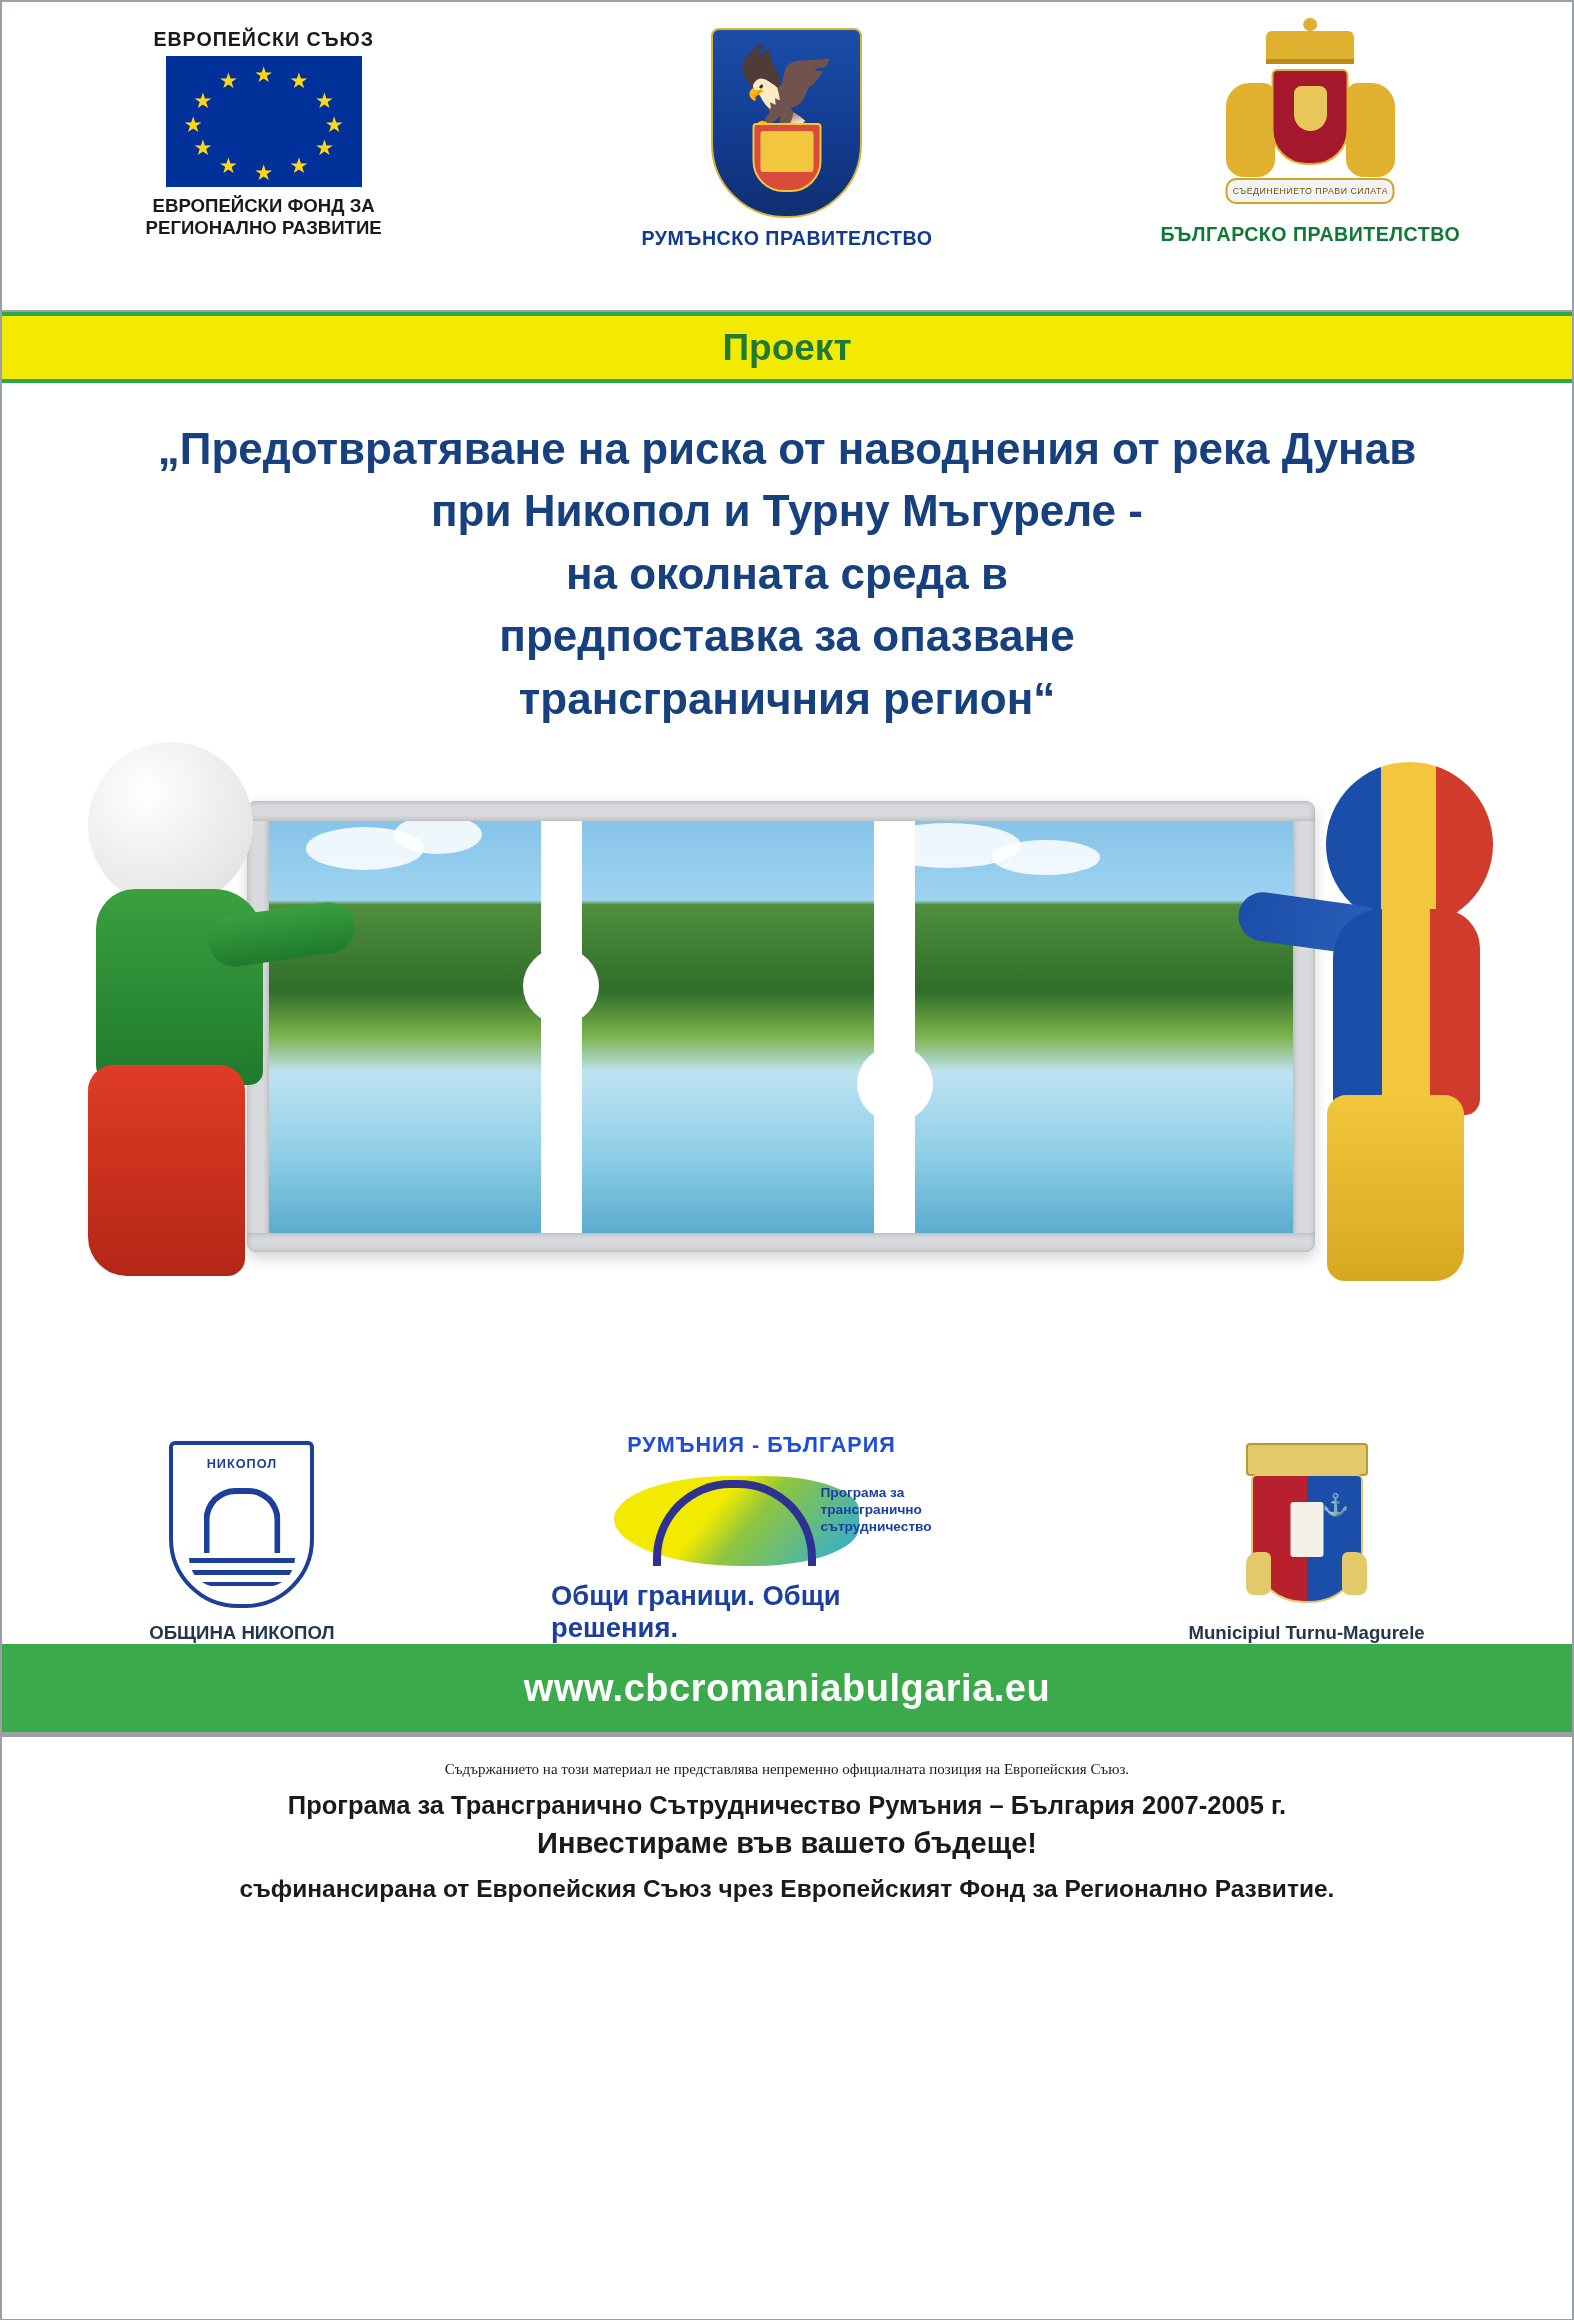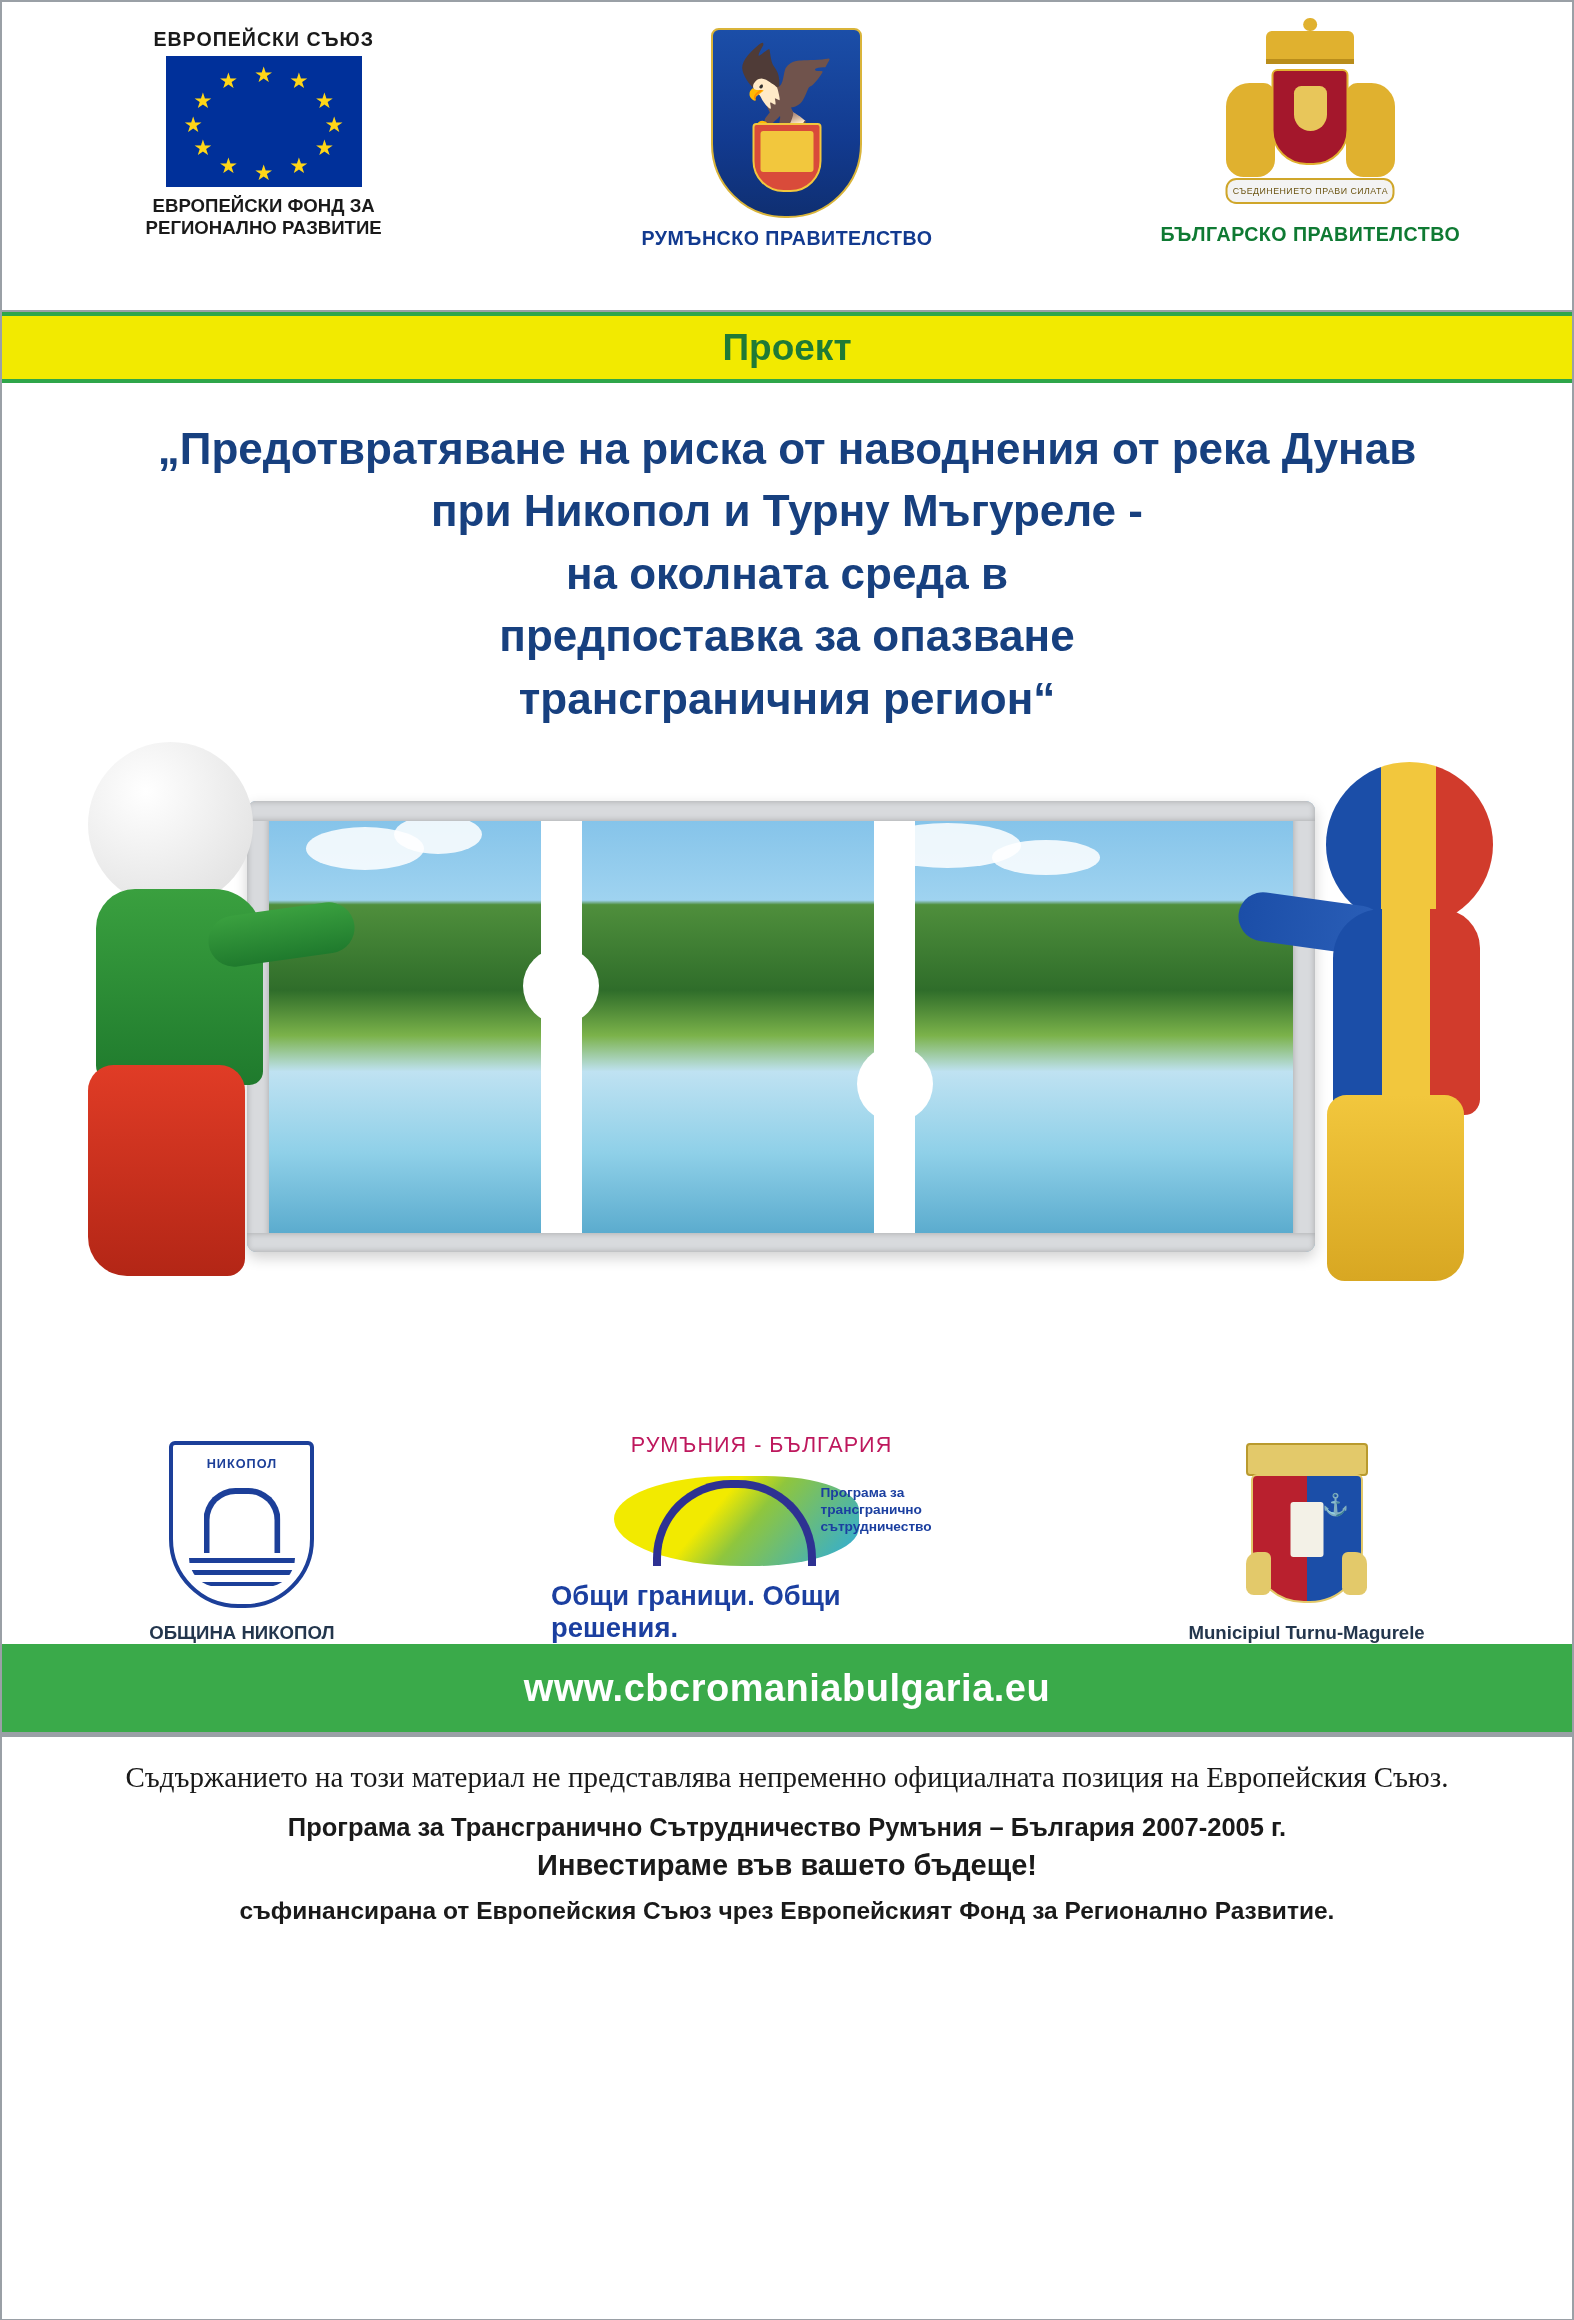--- a/index.html
+++ b/index.html
@@ -377,22 +377,22 @@
   }
 
   .prog-logo {
     width: 421px;
     display: flex;
     flex-direction: column;
     align-items: center;
   }
   .prog-top-text {
     font-size: 21.6px;
-    font-weight: normal;
-    color: #be185d;
+    font-weight: bold;
+    color: #1d4ed8;
     letter-spacing: 1px;
     text-align: right;
   }
   .prog-art {
     position: relative;
     width: 372px; height: 118px;
   }
   .prog-map {
     position: absolute;
     left: 39px; top: 17.6px;
@@ -490,23 +490,23 @@
 
   
   .footer {
     flex: 1;
     padding: 23.5px 29px 9.8px 29px;
     text-align: center;
     box-sizing: border-box;
   }
   .foot-1 {
     font-family: "Liberation Serif", serif;
-    font-size: 29px;
+    font-size: 15px;
     color: #1a1a1a;
-    margin-bottom: 19px;
+    margin-bottom: 13px;
   }
   .foot-2 {
     font-size: 25.5px;
     font-weight: bold;
     color: #1a1a1a;
     margin-bottom: 7.8px;
   }
   .foot-3 {
     font-size: 29px;
     font-weight: bold;

